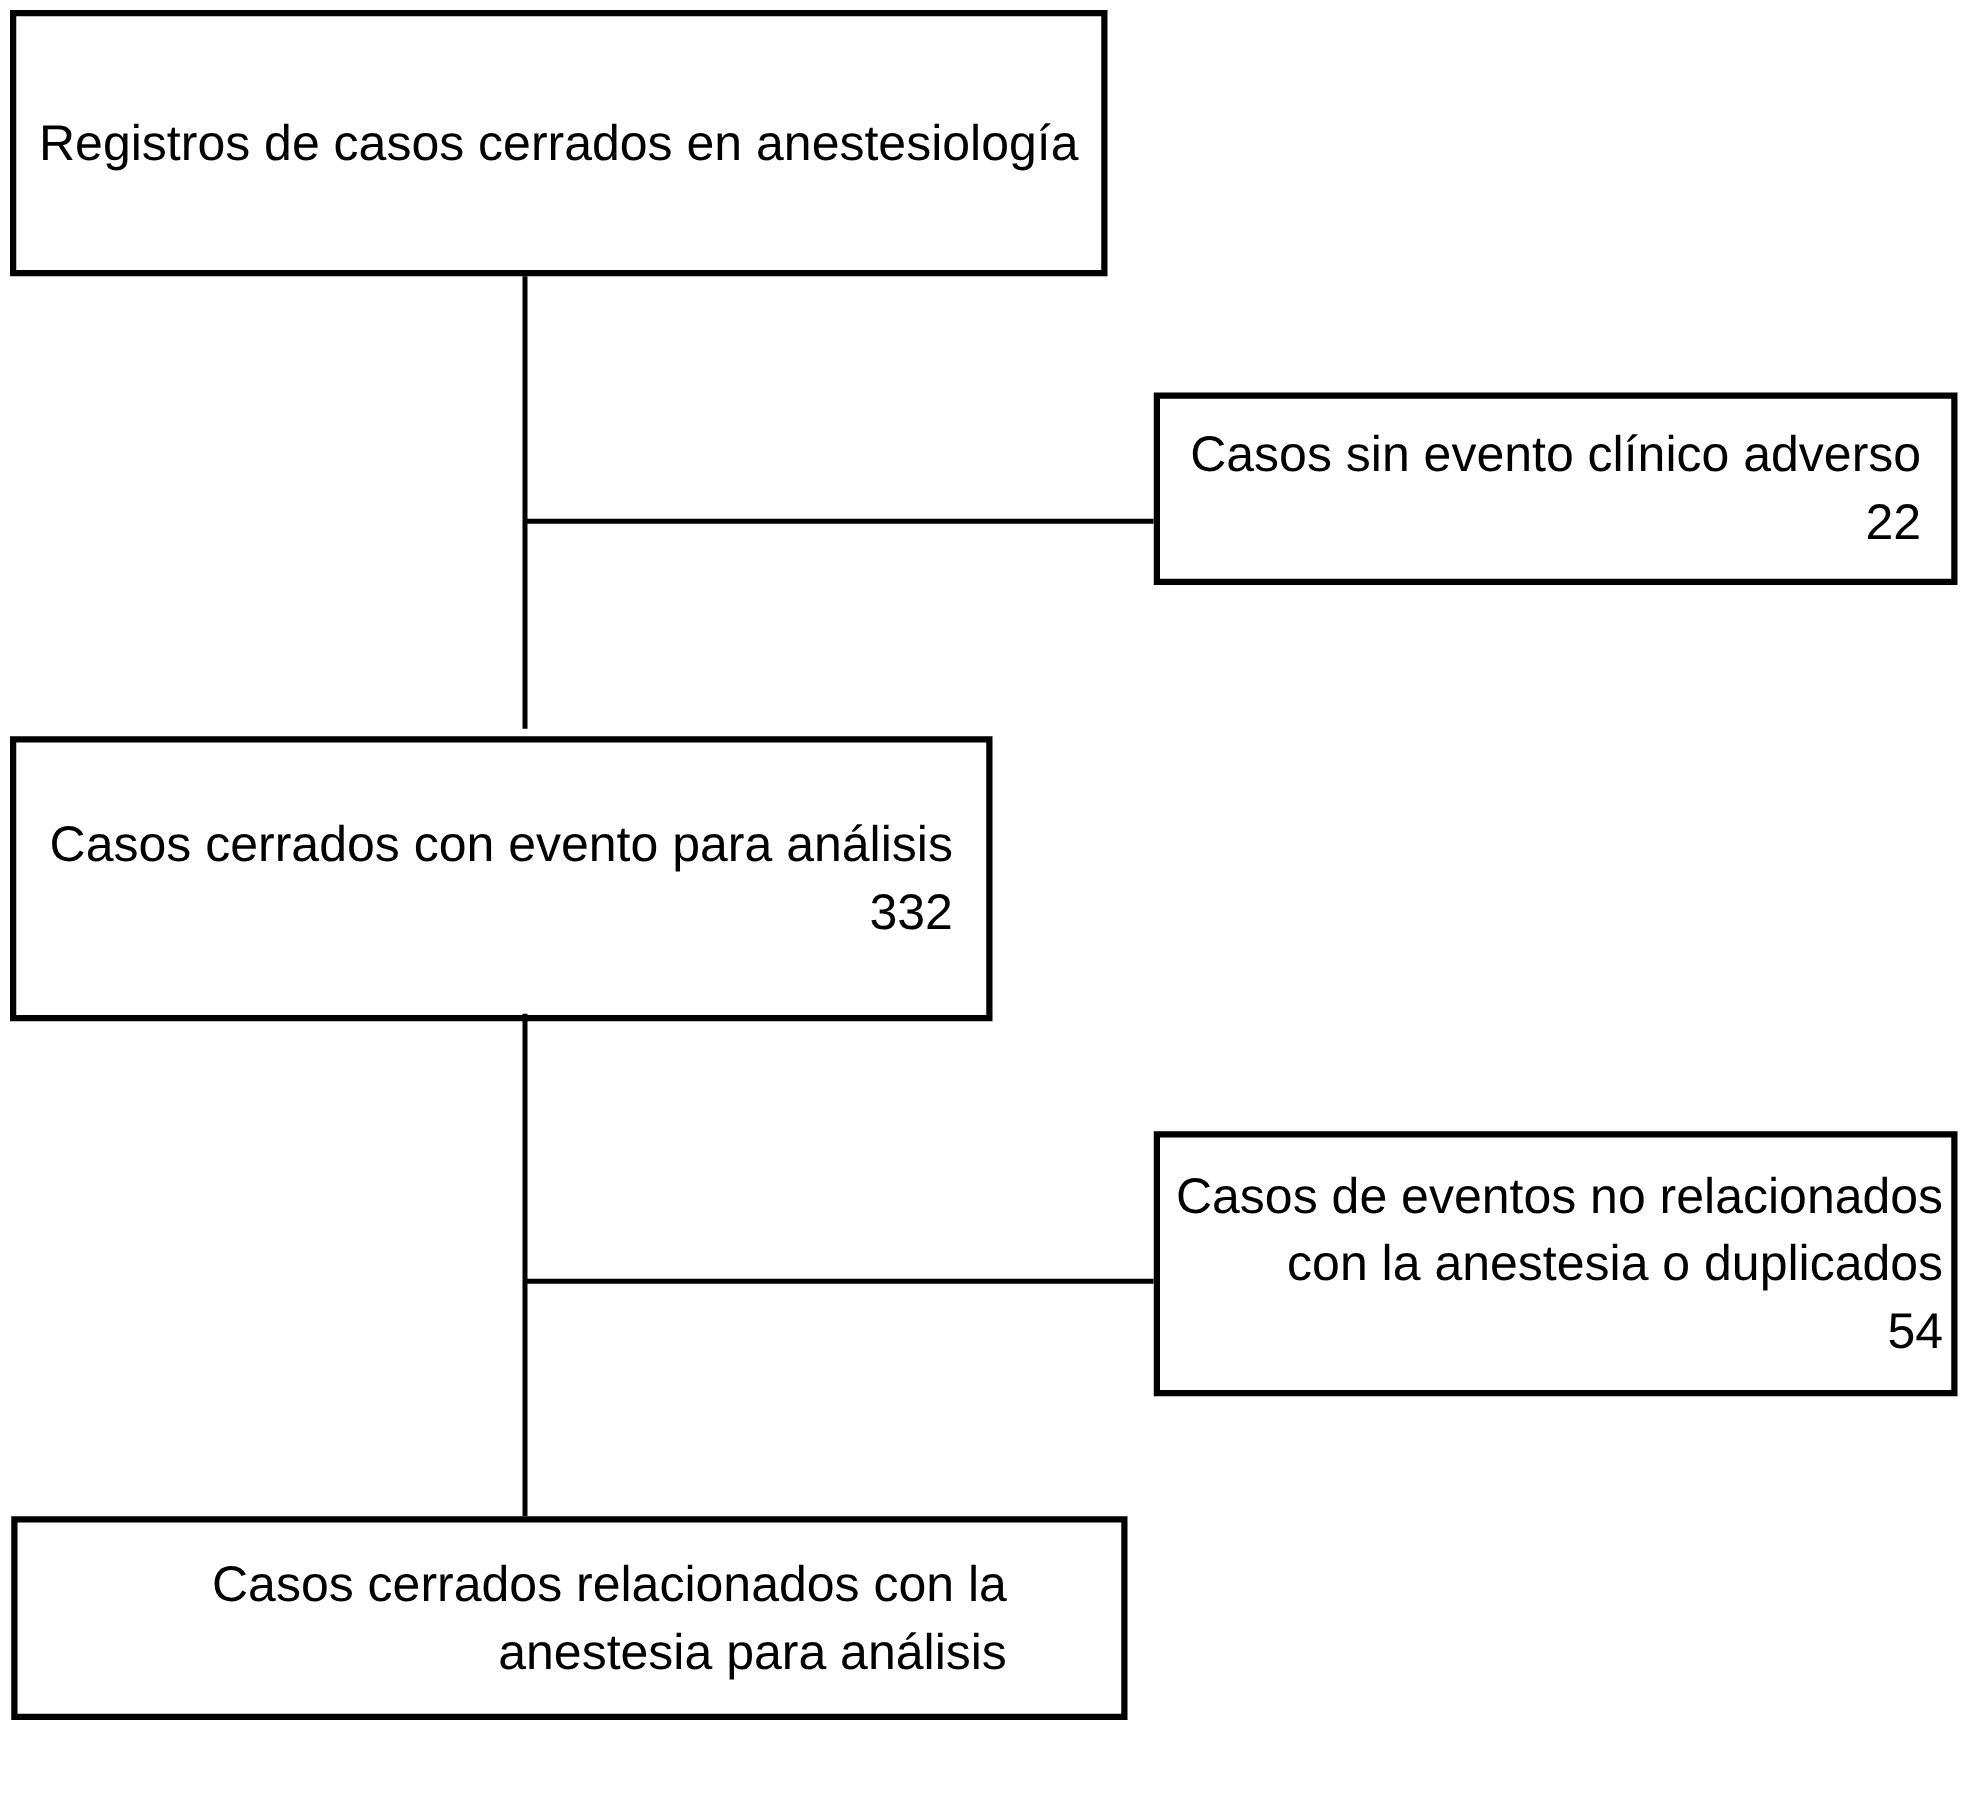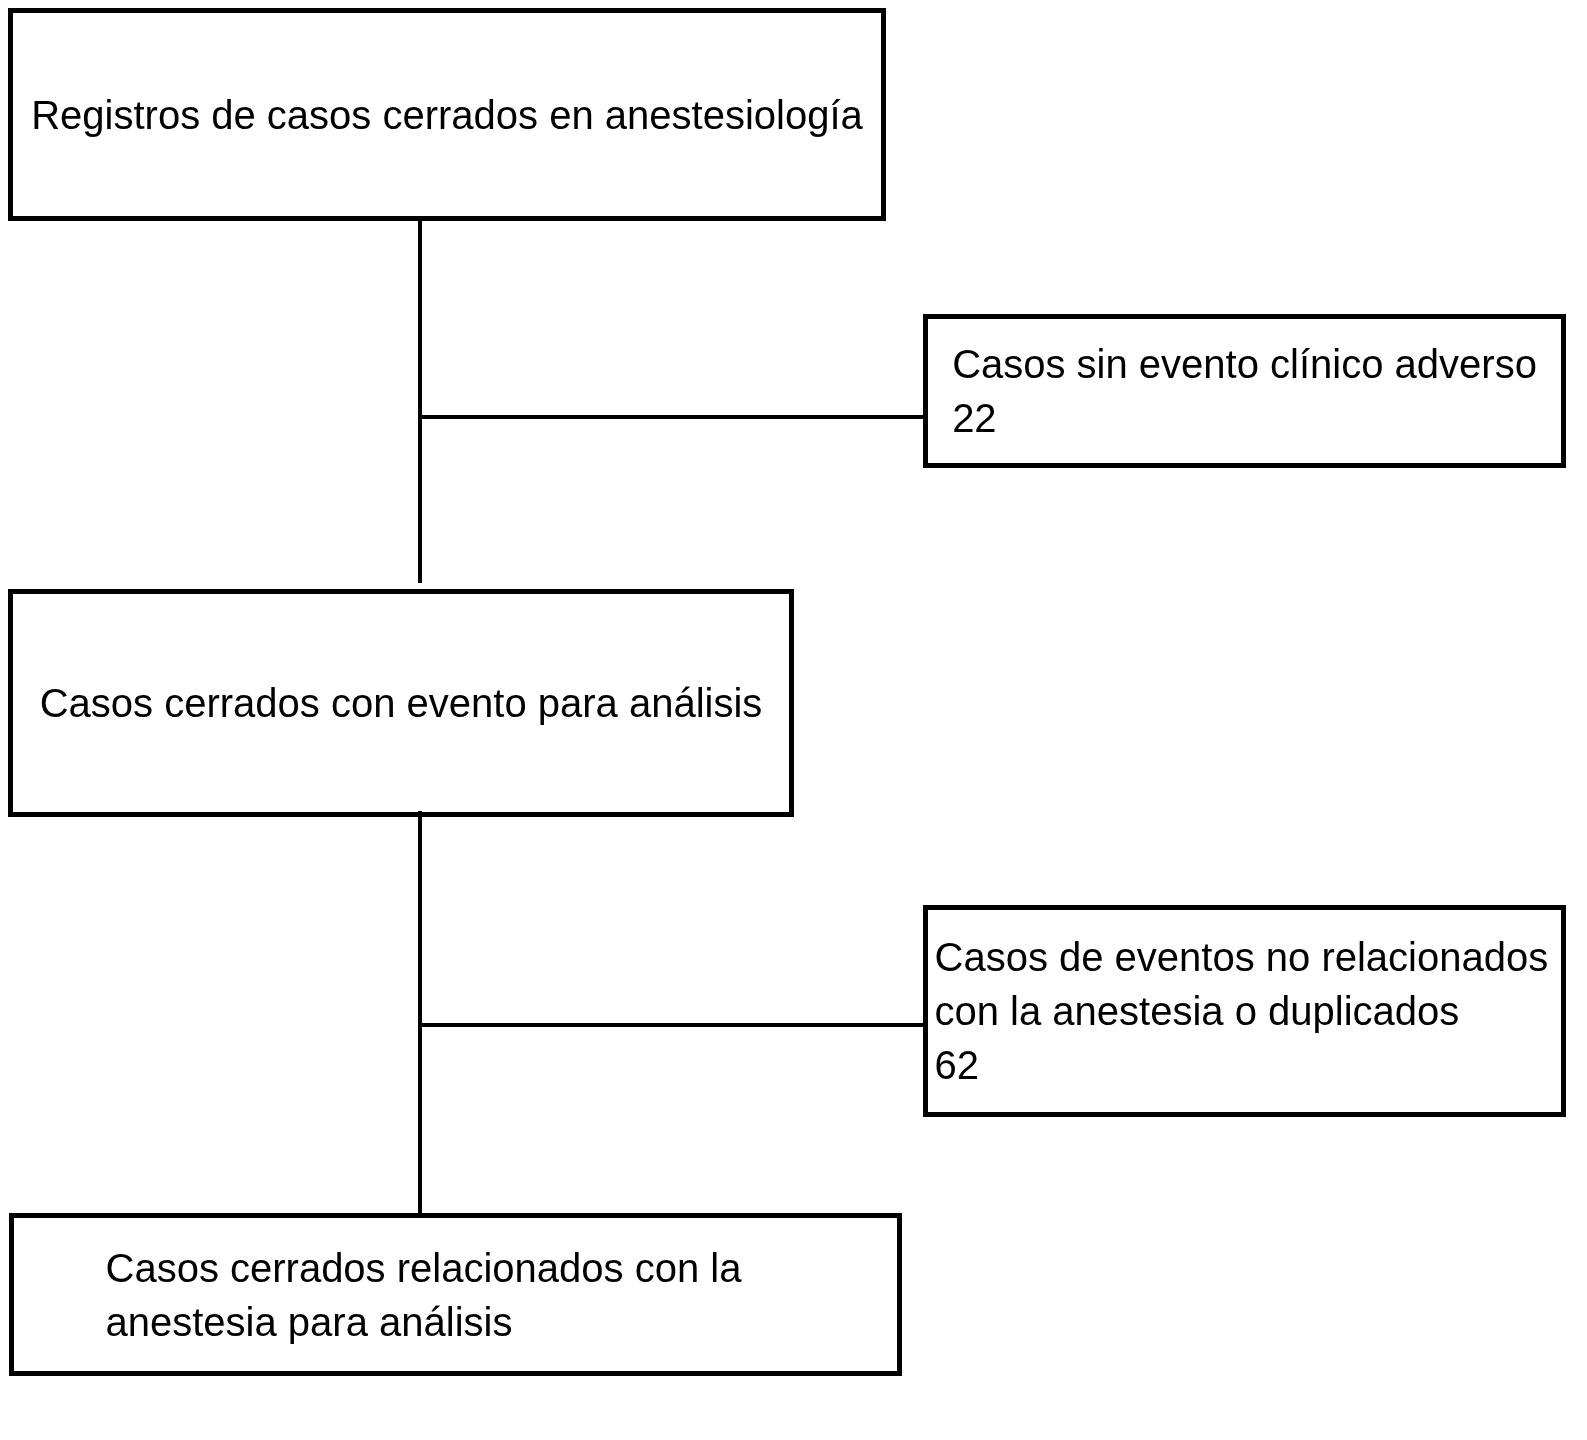--- a/index.html
+++ b/index.html
@@ -21,21 +21,21 @@
     border: 5px solid #000000;
     background: #ffffff;
     display: flex;
     align-items: center;
     justify-content: center;
     text-align: center;
   }
   .node-text {
     font-size: 40px;
     line-height: 1.35;
-    text-align: left;
+    text-align: right;
   }
   .node-text .label,
   .node-text .value {
     display: block;
   }
   
   .node-top       { left: 8px;   top: 8px;    width: 878px; height: 213px; }
   .node-excluded1 { left: 923px; top: 314px;  width: 643px; height: 154px; }
   .node-middle    { left: 8px;   top: 589px;  width: 786px; height: 228px; }
   .node-excluded2 { left: 923px; top: 905px;  width: 643px; height: 212px; }
@@ -69,30 +69,31 @@
   <div class="node node-excluded1">
     <div class="node-text">
       <span class="label">Casos sin evento clínico adverso</span>
       <span class="value">22</span>
     </div>
   </div>
 
   <div class="node node-middle">
     <div class="node-text">
       <span class="label">Casos cerrados con evento para análisis</span>
+      <span class="value">332</span>
     </div>
   </div>
 
   <div class="line line-v2"></div>
   <div class="line line-h2"></div>
 
   <div class="node node-excluded2">
     <div class="node-text">
       <span class="label">Casos de eventos no relacionados con la anestesia o duplicados</span>
-      <span class="value">62</span>
+      <span class="value">54</span>
     </div>
   </div>
 
   <div class="node node-bottom">
     <div class="node-text">
       <span class="label">Casos cerrados relacionados con la anestesia para análisis</span>
     </div>
   </div>
 
 </div>

